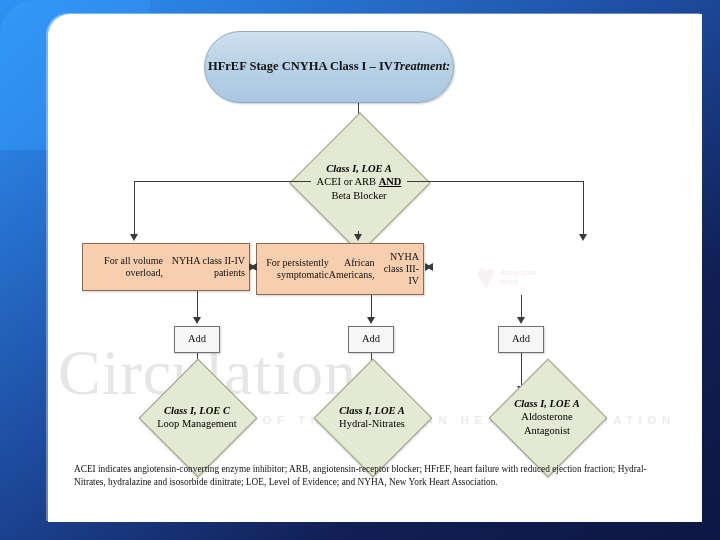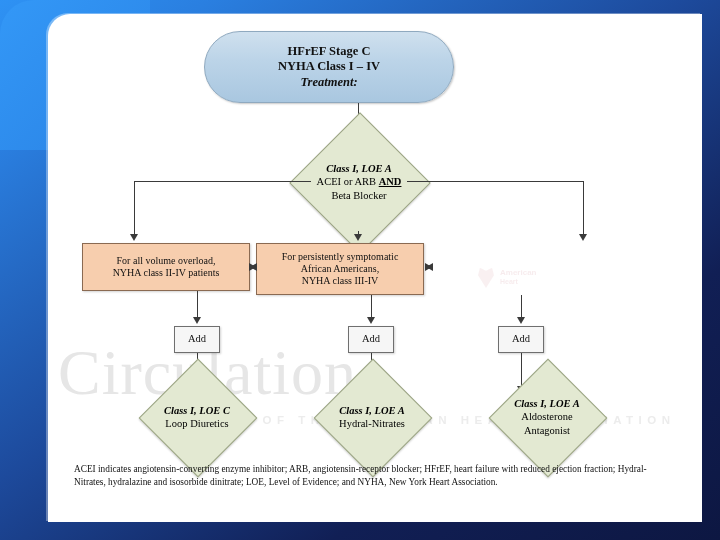--- a/index.html
+++ b/index.html
@@ -27,21 +27,21 @@
   #wm-logo{position:absolute;left:418px;top:248px;width:120px;height:46px;
       opacity:.20;color:#c9c9c9;font-family:"Liberation Sans",sans-serif;}
   #wm-logo .t1{position:absolute;left:34px;top:6px;font-size:8px;font-weight:bold;color:#d8a0a8;}
   #wm-logo .t2{position:absolute;left:34px;top:16px;font-size:7px;font-weight:bold;color:#d8a0a8;}
   #wm-logo .heart{position:absolute;left:12px;top:4px;width:16px;height:22px;
       background:#e3b9be;clip-path:polygon(50% 100%,0 42%,12% 8%,50% 22%,88% 8%,100% 42%);}
 
   
   #diagram{position:absolute;left:0;top:0;width:654px;height:508px;}
   .node{position:absolute;box-sizing:border-box;text-align:right;
-        display:flex;flex-direction:column;align-items:center;justify-content:center;
+        display:flex;flex-direction:row;align-items:center;justify-content:center;
         color:#111;line-height:1.22;}
 
   
   #n-top{left:156px;top:17px;width:250px;height:72px;border-radius:36px;
       background:linear-gradient(180deg,#cfe0ee 0%,#bcd4e8 40%,#a9c7e0 100%);
       border:1px solid #8fa9bf;font-size:12.5px;font-weight:bold;
       box-shadow:1px 1px 2px rgba(0,0,0,.22);}
   #n-top .ln3{font-style:italic;}
 
   
@@ -169,21 +169,21 @@
       <div class="arw" style="left:145px;top:372px;"></div>
       <div class="ln vl" style="left:323px;top:339px;height:34px;"></div>
       <div class="arw" style="left:319px;top:372px;"></div>
       <div class="ln vl" style="left:473px;top:339px;height:34px;"></div>
       <div class="arw" style="left:469px;top:372px;"></div>
 
       <div class="diamond" id="d-l">
         <div class="dshape"></div>
         <div class="dtext">
           <div class="loe">Class I, LOE C</div>
-          <div>Loop Diuretics</div>
+          <div>Loop Management</div>
         </div>
       </div>
       <div class="diamond" id="d-c">
         <div class="dshape"></div>
         <div class="dtext">
           <div class="loe">Class I, LOE A</div>
           <div>Hydral-Nitrates</div>
         </div>
       </div>
       <div class="diamond" id="d-r">

